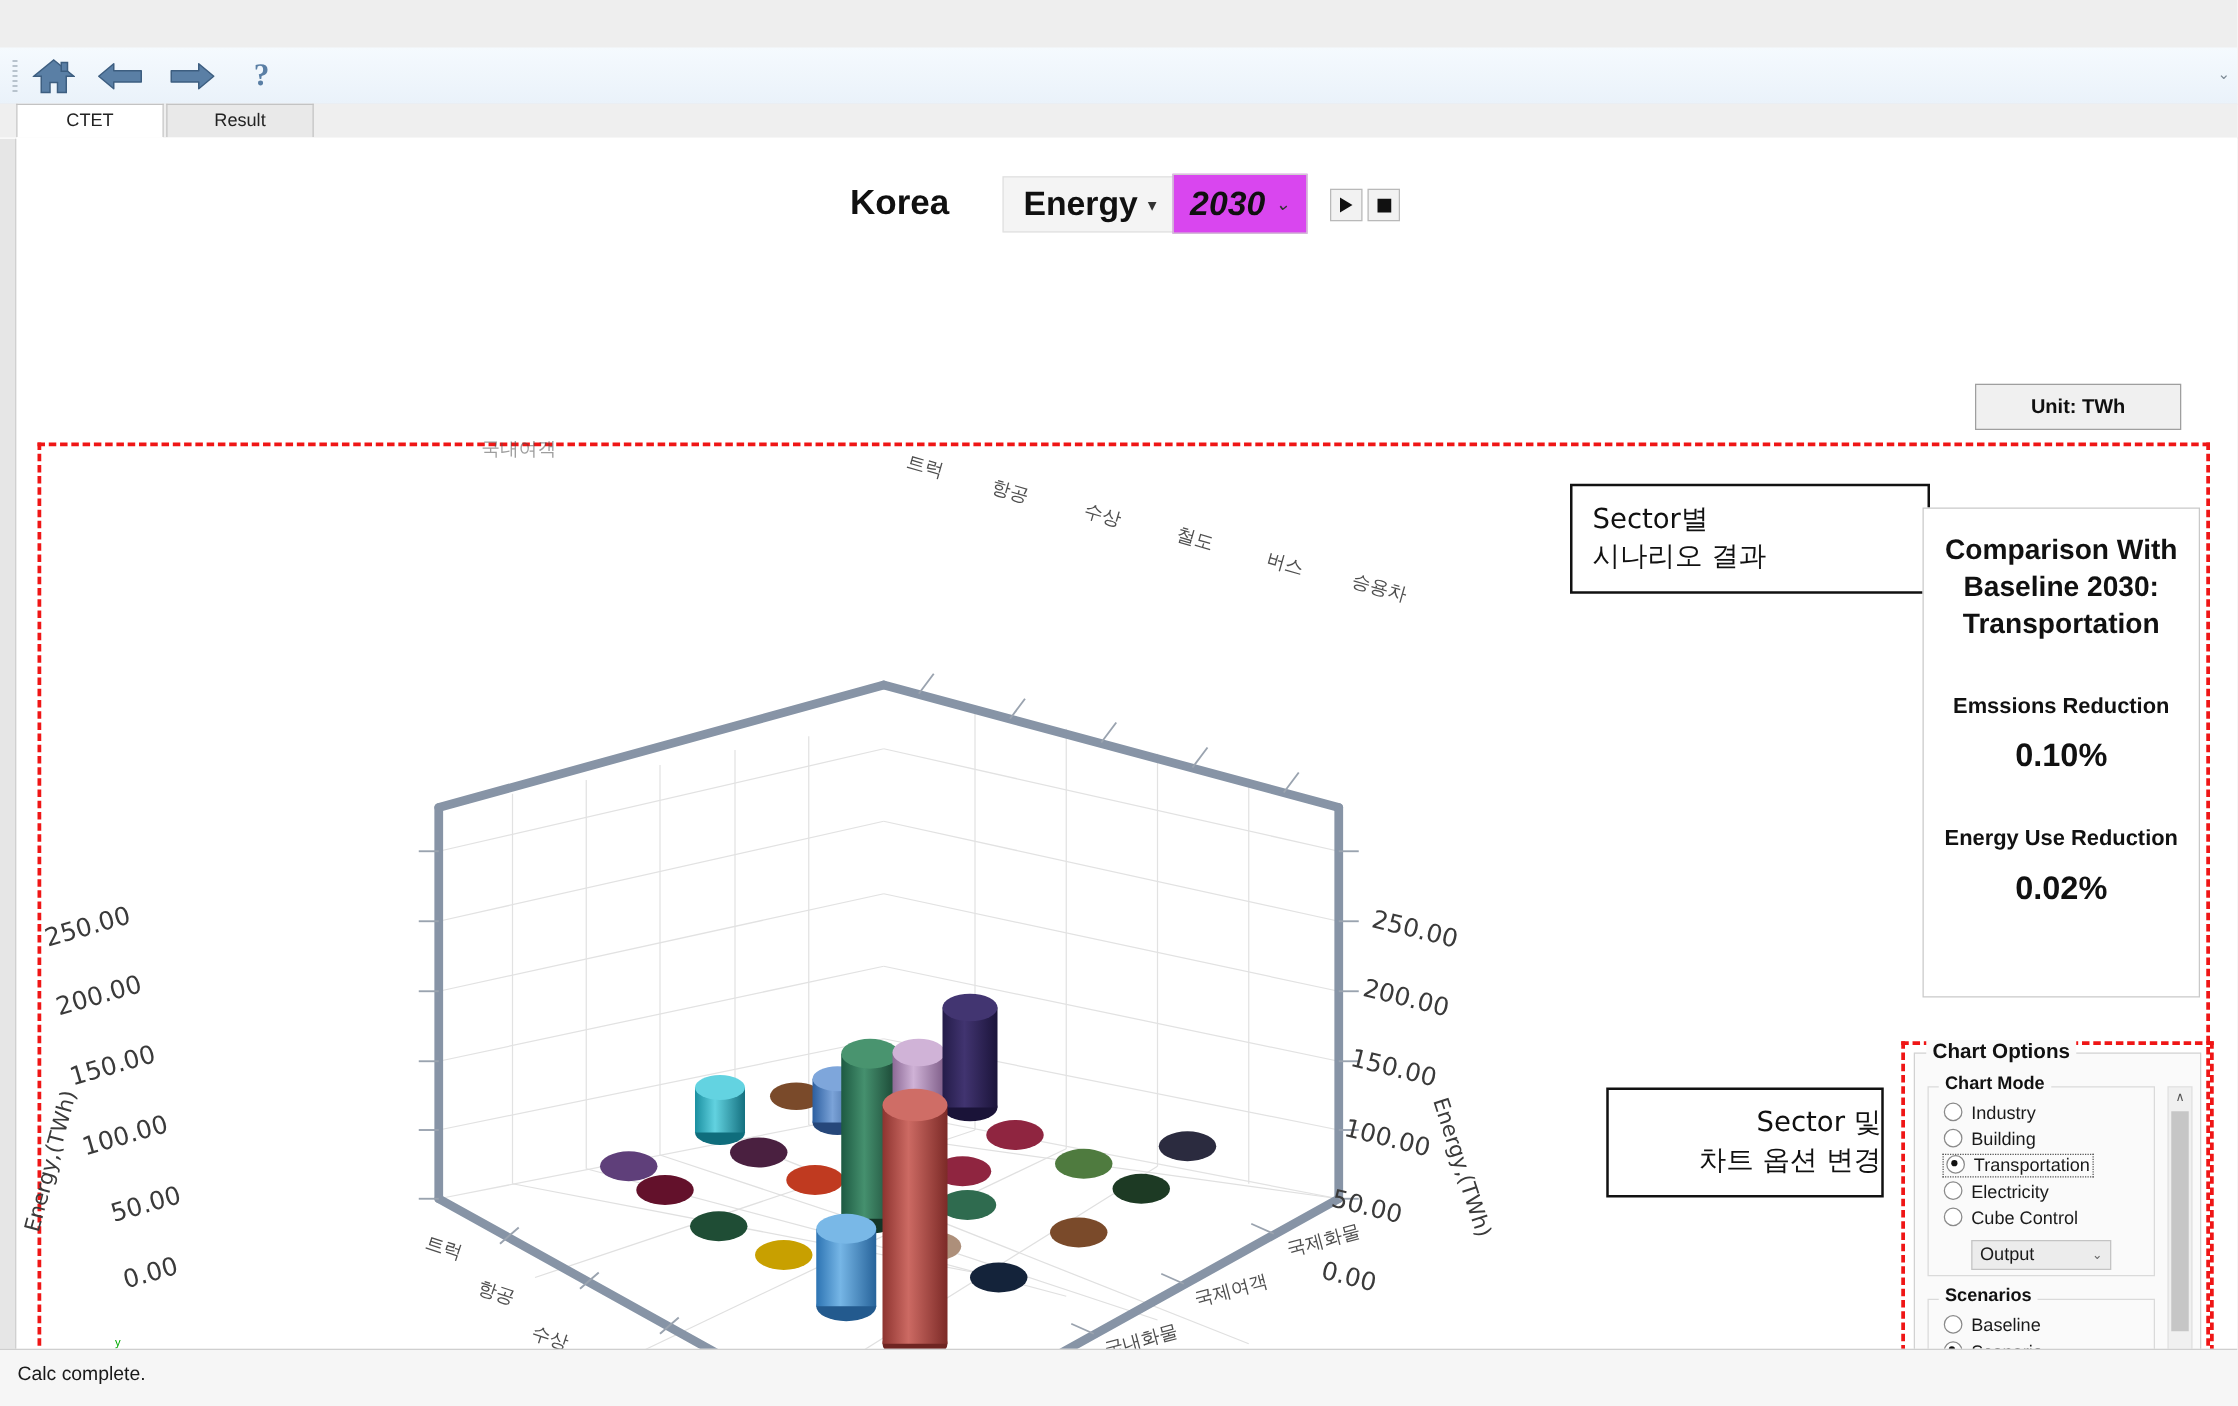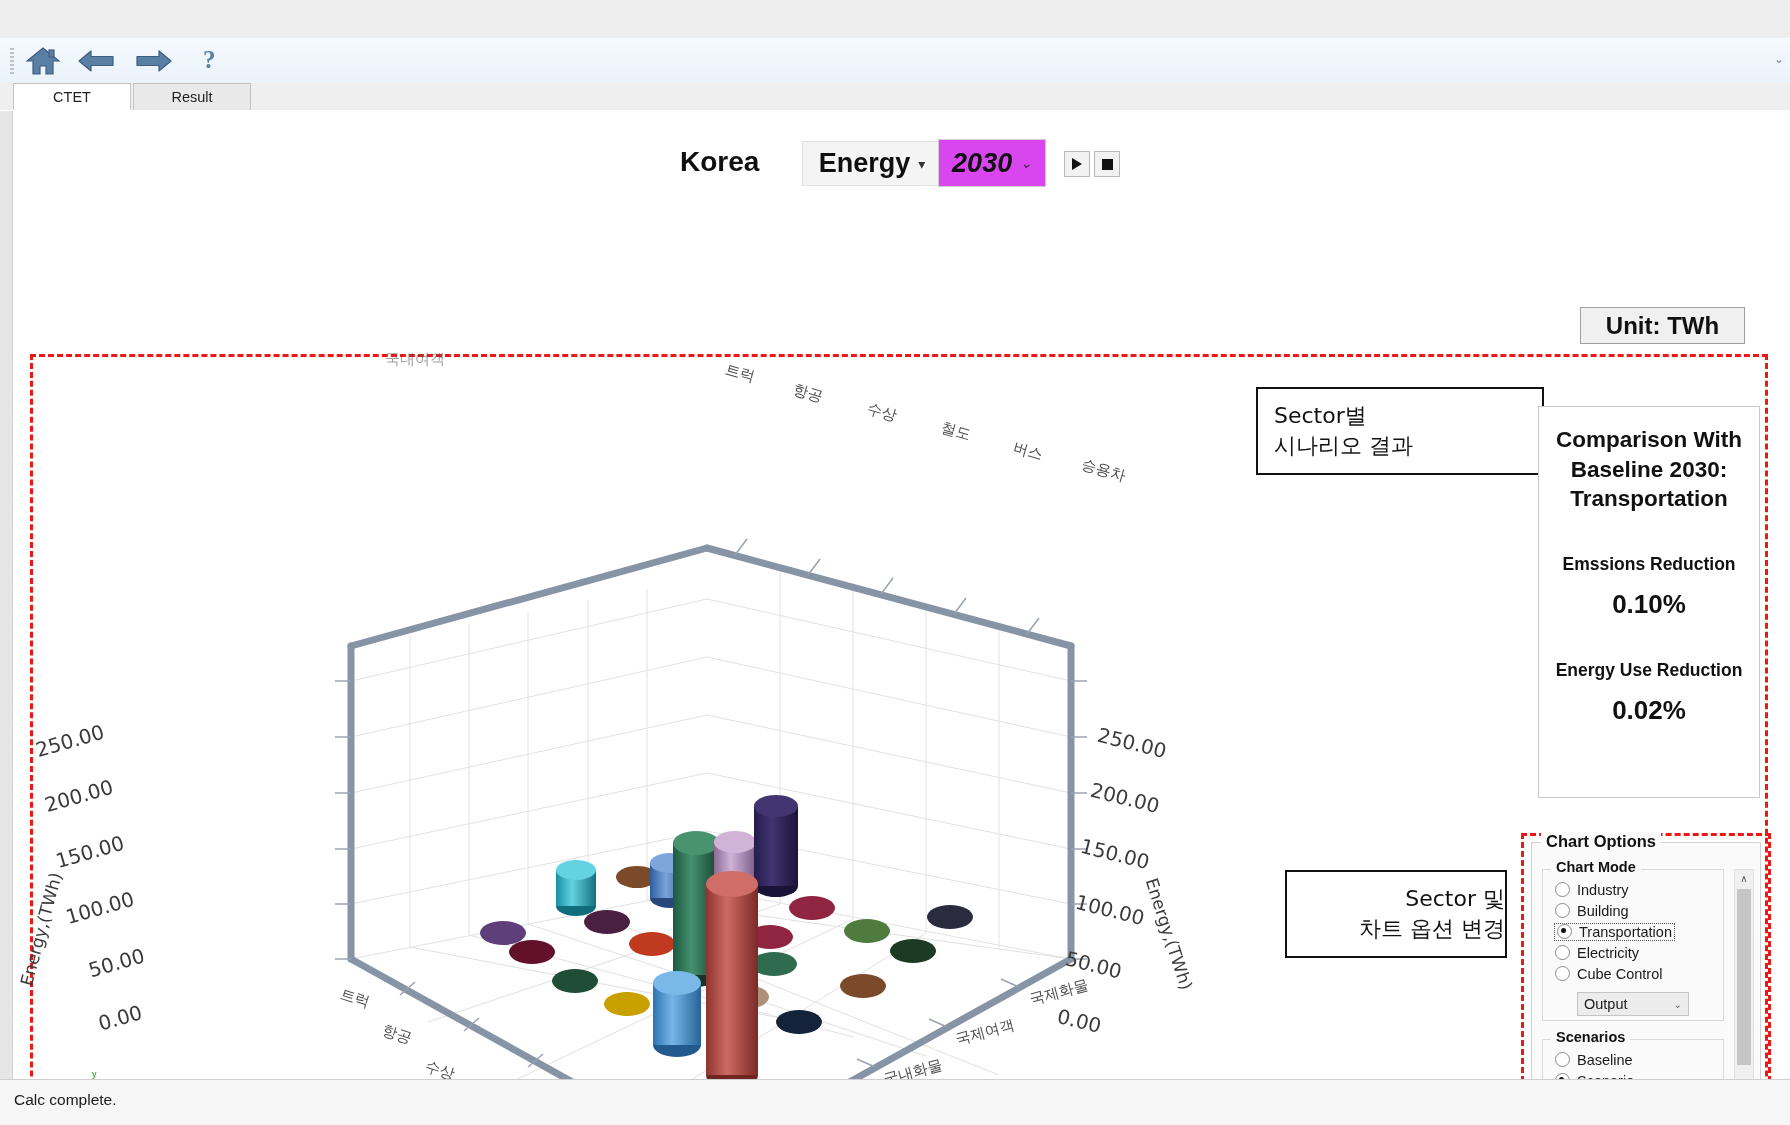--- a/index.html
+++ b/index.html
@@ -103,21 +103,21 @@
   }
   .mb-play { left:1064px; }
   .mb-stop { left:1094px; }
   .mb-play i { width:0;height:0;border-left:10px solid #111;border-top:6px solid transparent;border-bottom:6px solid transparent;display:block; }
   .mb-stop i { width:11px;height:11px;background:#111;display:block; }
 
   .unitbadge {
     position:absolute; left:1580px; top:196px; width:165px; height:37px; box-sizing:border-box;
     background:#f0f0f0; border:1px solid #9f9f9f;
     display:flex; align-items:center; justify-content:center;
-    font-size:24px; font-weight:bold; color:#101010;
+    font-size:16px; font-weight:bold; color:#101010;
   }
 
   
   .dash-outer {
     position:absolute; left:30px; top:243px; width:1738px; height:830px;
     border:3px dashed #ef1616; box-sizing:border-box;
   }
   .dash-chartopts {
     position:absolute; left:1521px; top:722px; width:250px; height:330px;
     border:3px dashed #ef1616; box-sizing:border-box;

